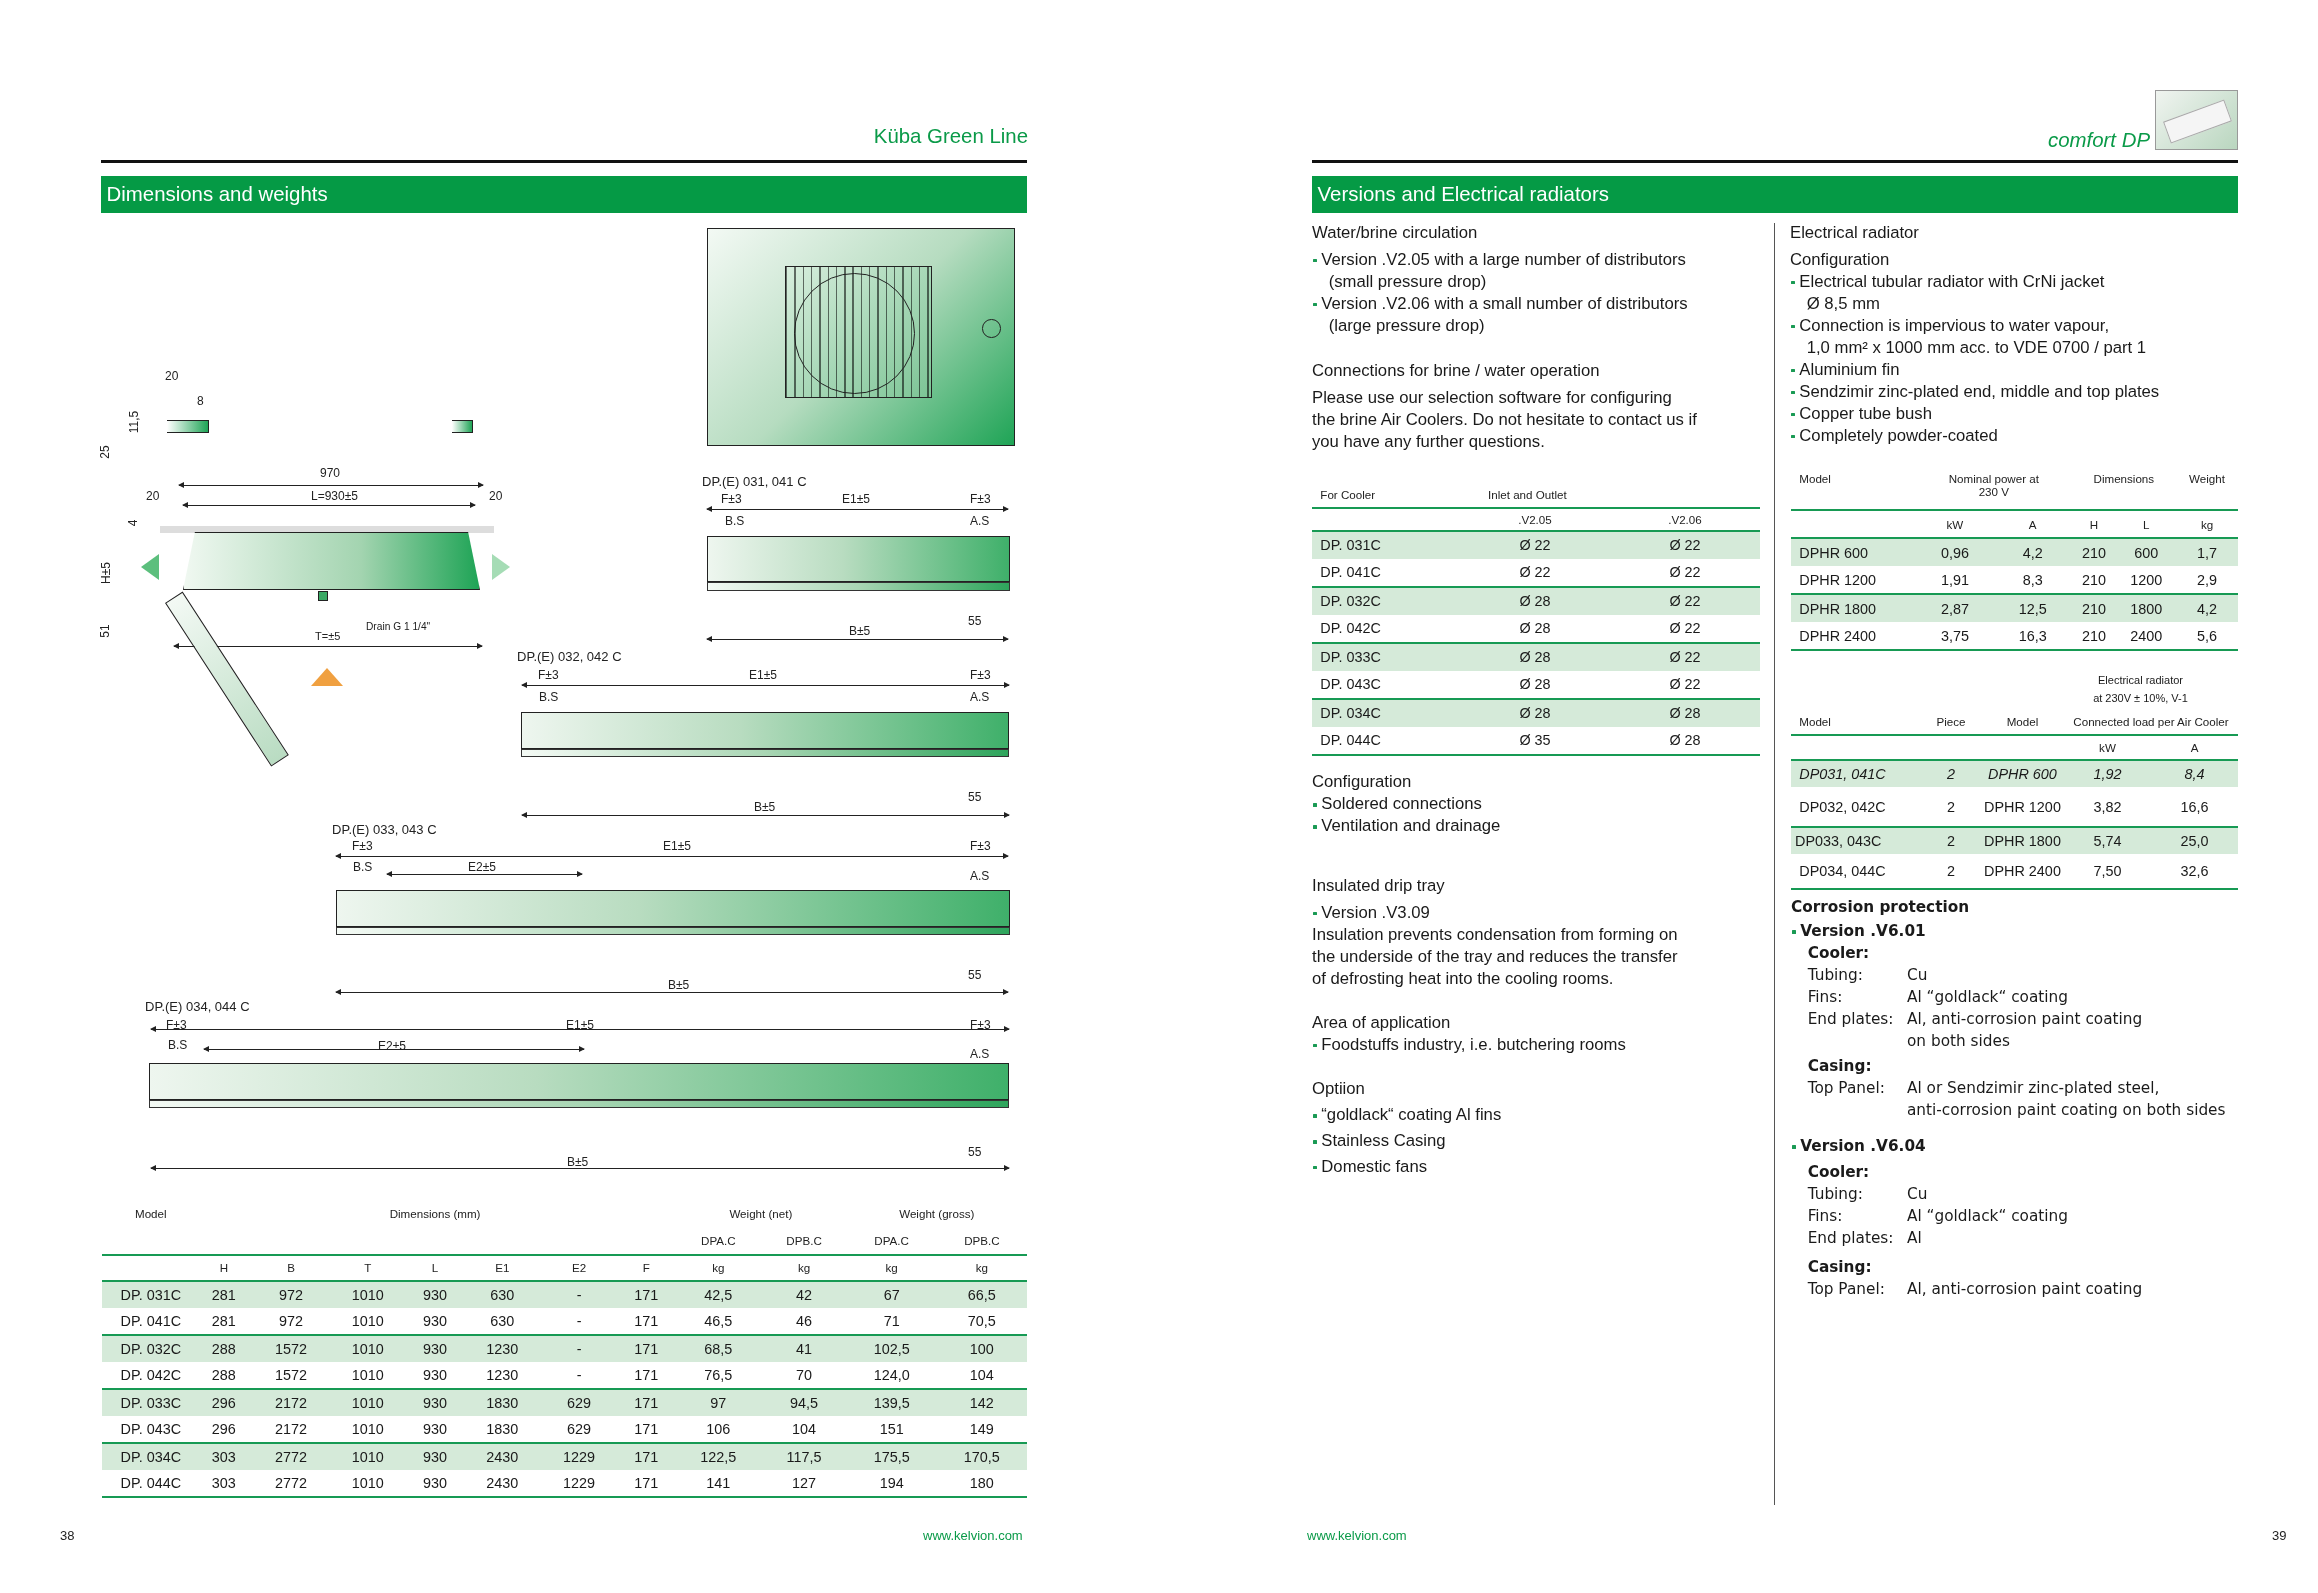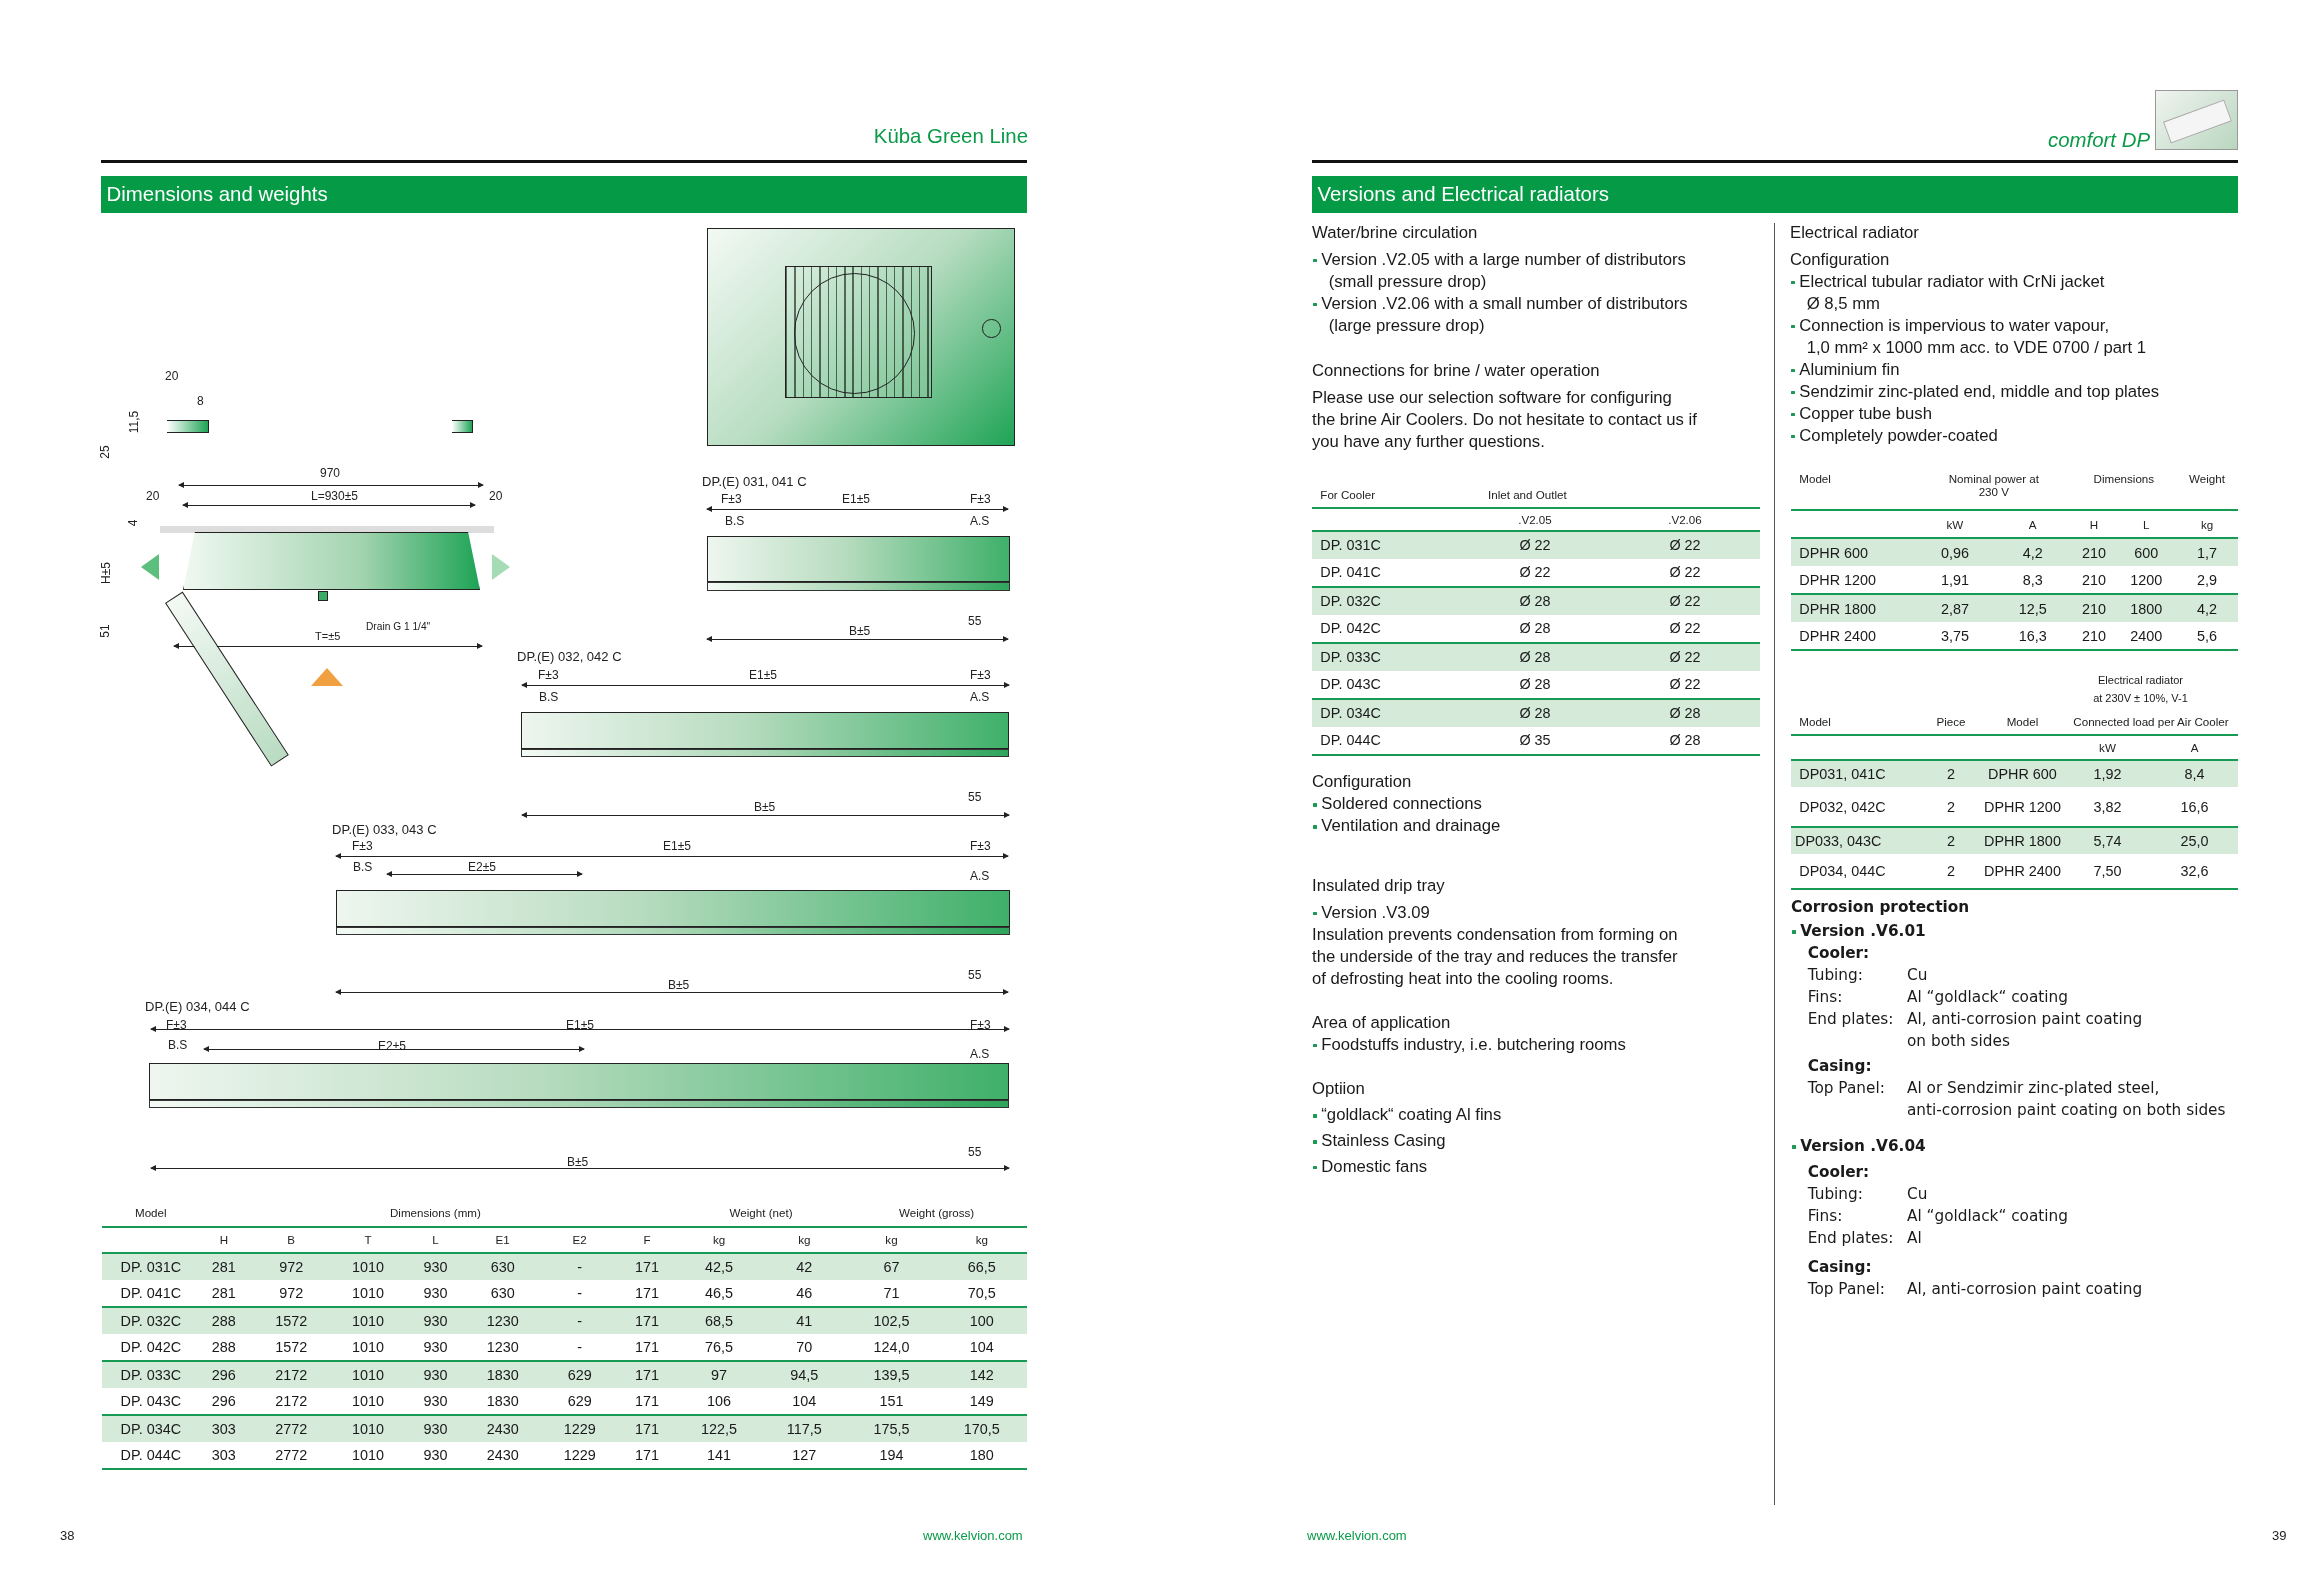--- a/index.html
+++ b/index.html
@@ -175,20 +175,27 @@
       <col>
       <col>
   </colgroup>
   <tbody>
       <tr class="hdr" style="height:28px;">
     <td class="left" style="padding-left:33px;">Model</td>
     <td colspan="7">Dimensions (mm)</td>
     <td colspan="2">Weight (net)</td>
     <td colspan="2">Weight (gross)</td>
   </tr>
+  <tr class="hdr" style="height:28px;">
+    <td colspan="8"></td>
+    <td>DPA.C</td>
+    <td>DPB.C</td>
+    <td>DPA.C</td>
+    <td>DPB.C</td>
+  </tr>
   <tr class="hdr rule-top" style="height:25.5px;">
     <td></td>
     <td>H</td>
     <td>B</td>
     <td>T</td>
     <td>L</td>
     <td>E1</td>
     <td>E2</td>
     <td>F</td>
     <td>kg</td>
@@ -516,21 +523,21 @@
   </tr>
   <tr class="hdr rule-top" style="height:25.5px;">
     <td></td>
     <td></td>
     <td></td>
     <td>kW</td>
     <td>A</td>
   </tr>
   </tbody>
     <tbody>
-      <tr class="shade rule-top" style="height: 27px;">
+      <tr class="shade rule-top" style="height: 27px; font-style: italic;">
         <td class="left" style="padding-left: 8.3px;">DP031, 041C</td>
         <td>2</td>
         <td>DPHR 600</td>
         <td>1,92</td>
         <td>8,4</td>
       </tr>
       <tr style="height: 40px;">
         <td class="left" style="padding-left: 8.3px;">DP032, 042C</td>
         <td>2</td>
         <td>DPHR 1200</td>

